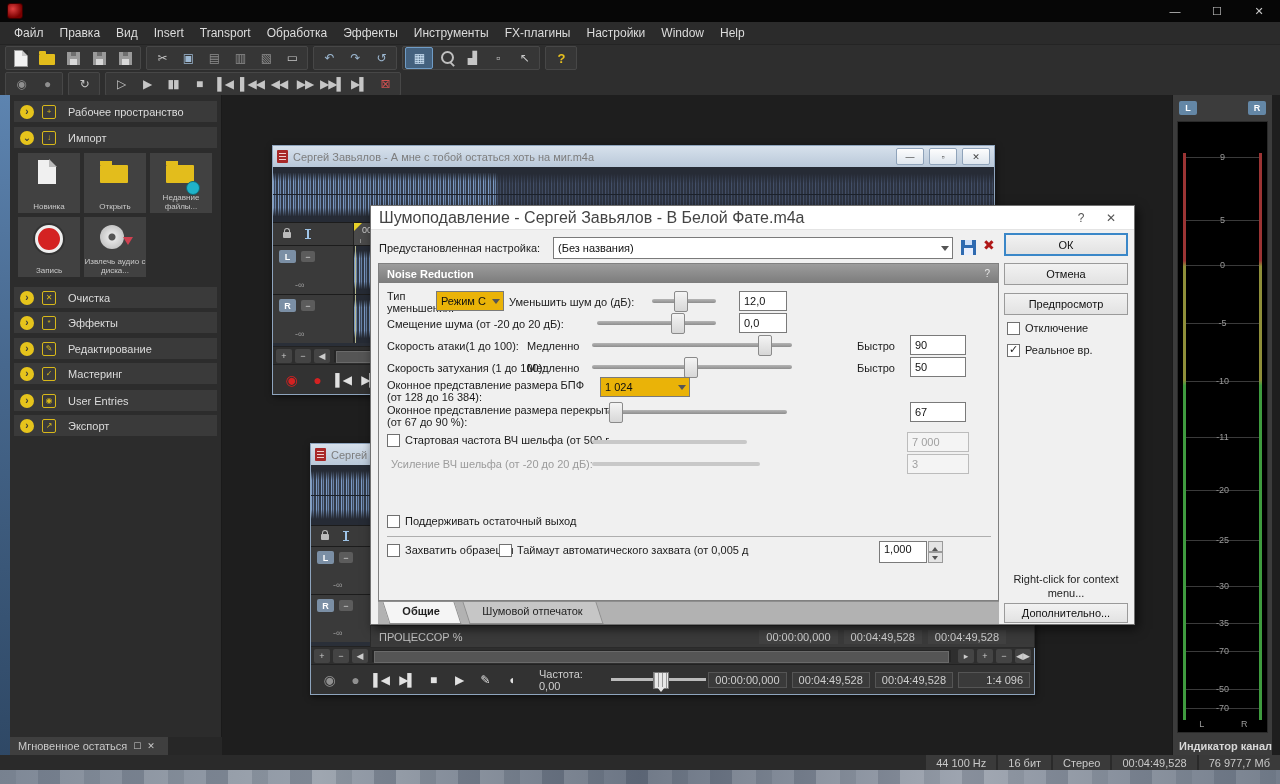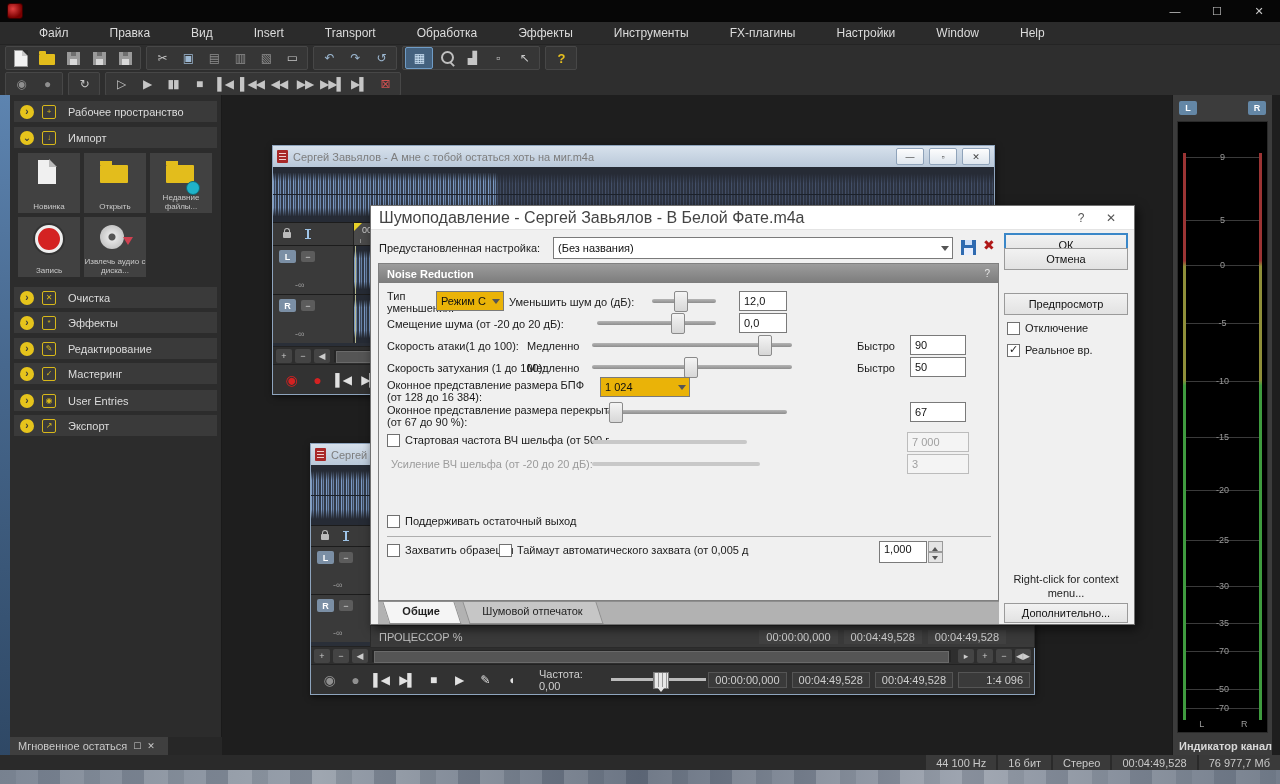--- a/index.html
+++ b/index.html
@@ -7,21 +7,21 @@
        font-family:"Liberation Sans","DejaVu Sans",sans-serif;background:#1f1f1f;
        -webkit-font-smoothing:antialiased;}
   .abs{position:absolute;}
   
   .titlebar{left:0;top:0;width:1280px;height:22px;background:#060606;display:flex;align-items:center;}
   .app-logo{width:14px;height:14px;margin-left:7px;border-radius:3px;
     background:radial-gradient(circle at 35% 35%,#e04040,#7a0000 70%);border:1px solid #3a0000;}
   .winctl{margin-left:auto;display:flex;}
   .winctl span{width:42px;height:22px;color:#c9c9c9;font-size:11px;display:flex;align-items:center;justify-content:center;cursor:default;}
   .menubar{left:0;top:22px;width:1280px;height:23px;background:#2b2b2b;display:flex;align-items:center;padding-left:6px;box-sizing:border-box;border-bottom:1px solid #242424;}
-  .menubar span{color:#dcdcdc;font-size:12px;padding:19px 8px;cursor:default;margin-left:25px;}
+  .menubar span{color:#dcdcdc;font-size:12px;padding:19px 8px;cursor:default;}
   .toolbar{left:0;width:1280px;background:#2e2e2e;display:flex;align-items:center;box-sizing:border-box;}
   .tb1{top:45px;height:26px;}
   .tb2{top:71px;height:25px;}
   .tbgroup{display:flex;align-items:center;background:#363636;border:1px solid #474747;border-radius:2px;margin-left:5px;padding:0 2px;height:22px;}
   .tbi{min-width:22px;height:20px;display:flex;align-items:center;justify-content:center;color:#c6c6c6;font-size:12px;cursor:default;letter-spacing:-1px;padding:0 2px;}
   .tbi.blue{color:#9db8d2;}
   .tbi.dim{color:#8f8f8f;}
   .tbi.red{color:#cf5050;}
   .tbi.yellow{color:#e8c11e;font-weight:bold;font-size:13px;}
   .tbi.active{background:#44617e;border:1px solid #6f9cc6;border-radius:2px;color:#cfe4f6;}
@@ -515,21 +515,21 @@
     <div class="combo" style="left:182px;top:31px;width:400px;height:22px;">
       <span class="cv">(Без названия)</span>
       <span class="ca"></span>
     </div>
     <span class="saveico" style="left:590px;top:34px;"></span>
     <span class="delico" style="left:612px;top:31px;">✖</span>
 
     <div class="btn focus" style="left:633px;top:27px;width:124px;height:23px;">
         <span>ОК</span>
       </div>
-    <div class="btn" style="left:633px;top:42px;width:124px;height:22px;">
+    <div class="btn" style="left:633px;top:57px;width:124px;height:22px;">
         <span>Отмена</span>
       </div>
     <div class="btn" style="left:633px;top:87px;width:124px;height:22px;">
         <span>Предпросмотр</span>
       </div>
     <div class="cb" style="left:636px;top:116px;">
       <span class="cbbox"></span>
         <span class="cblbl">Отключение</span>
     </div>
     <div class="cb checked" style="left:636px;top:138px;">
@@ -666,21 +666,21 @@
       <span class="mlabel" style="top:5.7%;">9</span>
     <span class="mline" style="top:16.1%;"></span>
       <span class="mlabel" style="top:16.1%;">5</span>
     <span class="mline" style="top:23.5%;"></span>
       <span class="mlabel" style="top:23.5%;">0</span>
     <span class="mline" style="top:33.0%;"></span>
       <span class="mlabel" style="top:33.0%;">-5</span>
     <span class="mline" style="top:42.4%;"></span>
       <span class="mlabel" style="top:42.4%;">-10</span>
     <span class="mline" style="top:51.6%;"></span>
-      <span class="mlabel" style="top:51.6%;">-15</span>
+      <span class="mlabel" style="top:51.6%;">-11</span>
     <span class="mline" style="top:60.4%;"></span>
       <span class="mlabel" style="top:60.4%;">-20</span>
     <span class="mline" style="top:68.6%;"></span>
       <span class="mlabel" style="top:68.6%;">-25</span>
     <span class="mline" style="top:76.0%;"></span>
       <span class="mlabel" style="top:76.0%;">-30</span>
     <span class="mline" style="top:82.1%;"></span>
       <span class="mlabel" style="top:82.1%;">-35</span>
     <span class="mline" style="top:86.7%;"></span>
       <span class="mlabel" style="top:86.7%;">-70</span>

